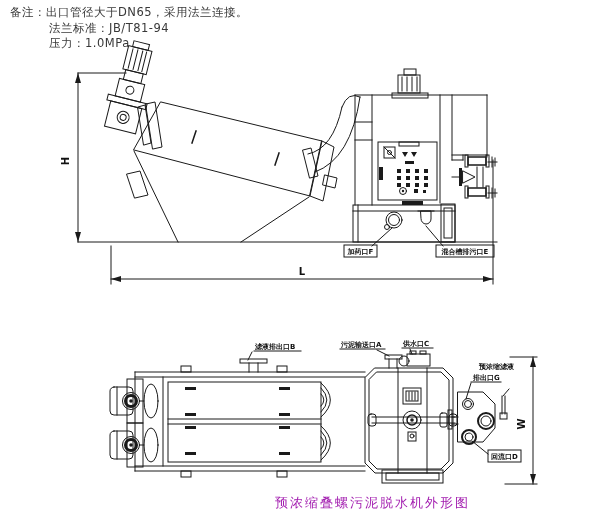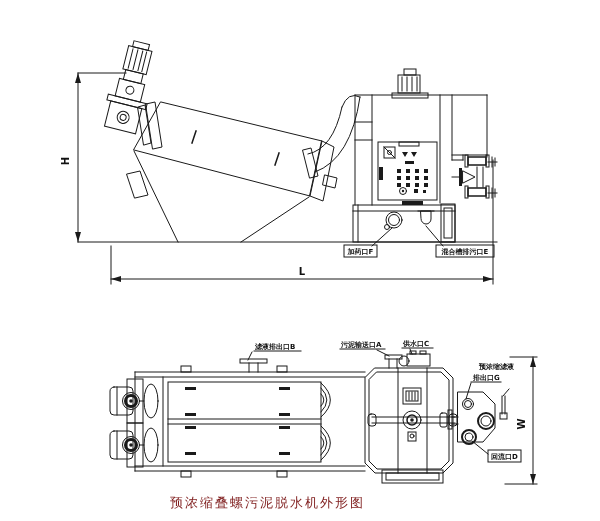--- a/index.html
+++ b/index.html
@@ -1,31 +1,36 @@
 <!DOCTYPE html>
 <html><head>
 <meta charset="utf-8">
 <style>
   html,body{margin:0;padding:0;background:#fff;}
   #screen{position:relative;width:600px;height:521px;background:#ffffff;overflow:hidden;
           font-family:"DejaVu Sans",sans-serif;}
   #notes{position:absolute;left:10px;top:5px;font-size:11.5px;line-height:15.5px;
          color:#383838;letter-spacing:0.5px;white-space:nowrap;}
   #notes .indent{margin-left:39px;}
-  #caption{position:absolute;left:170px;top:494px;width:300px;text-align:left;
-           font-size:13px;color:#7f1d1d;letter-spacing:2px;}
+  #caption{position:absolute;left:170px;top:494px;width:300px;text-align:right;
+           font-size:13px;color:#a21caf;letter-spacing:2px;}
   svg text{font-family:"DejaVu Sans",sans-serif;fill:#111;stroke:none;font-weight:bold;}
   svg .dim{font-size:10px;}
   svg .port{font-size:7px;}
 </style>
 </head>
 <body>
 
 <div id="screen">
 
+  <div id="notes">
+    <div>备注：出口管径大于DN65，采用法兰连接。</div>
+    <div class="indent">法兰标准：JB/T81-94</div>
+    <div class="indent">压力：1.0MPa</div>
+  </div>
 
   <svg width="600" height="521" viewBox="0 0 600 521">
   <g fill="none" stroke="#1a1a1a" stroke-width="1" stroke-linecap="square">
 
     <g>
 
       <g>
         <line x1="78" y1="73" x2="126" y2="73"></line>
         <line x1="78" y1="73" x2="78" y2="242"></line>
         <polygon points="75,83 81,83 78,73" fill="#1a1a1a" stroke="none"></polygon>

